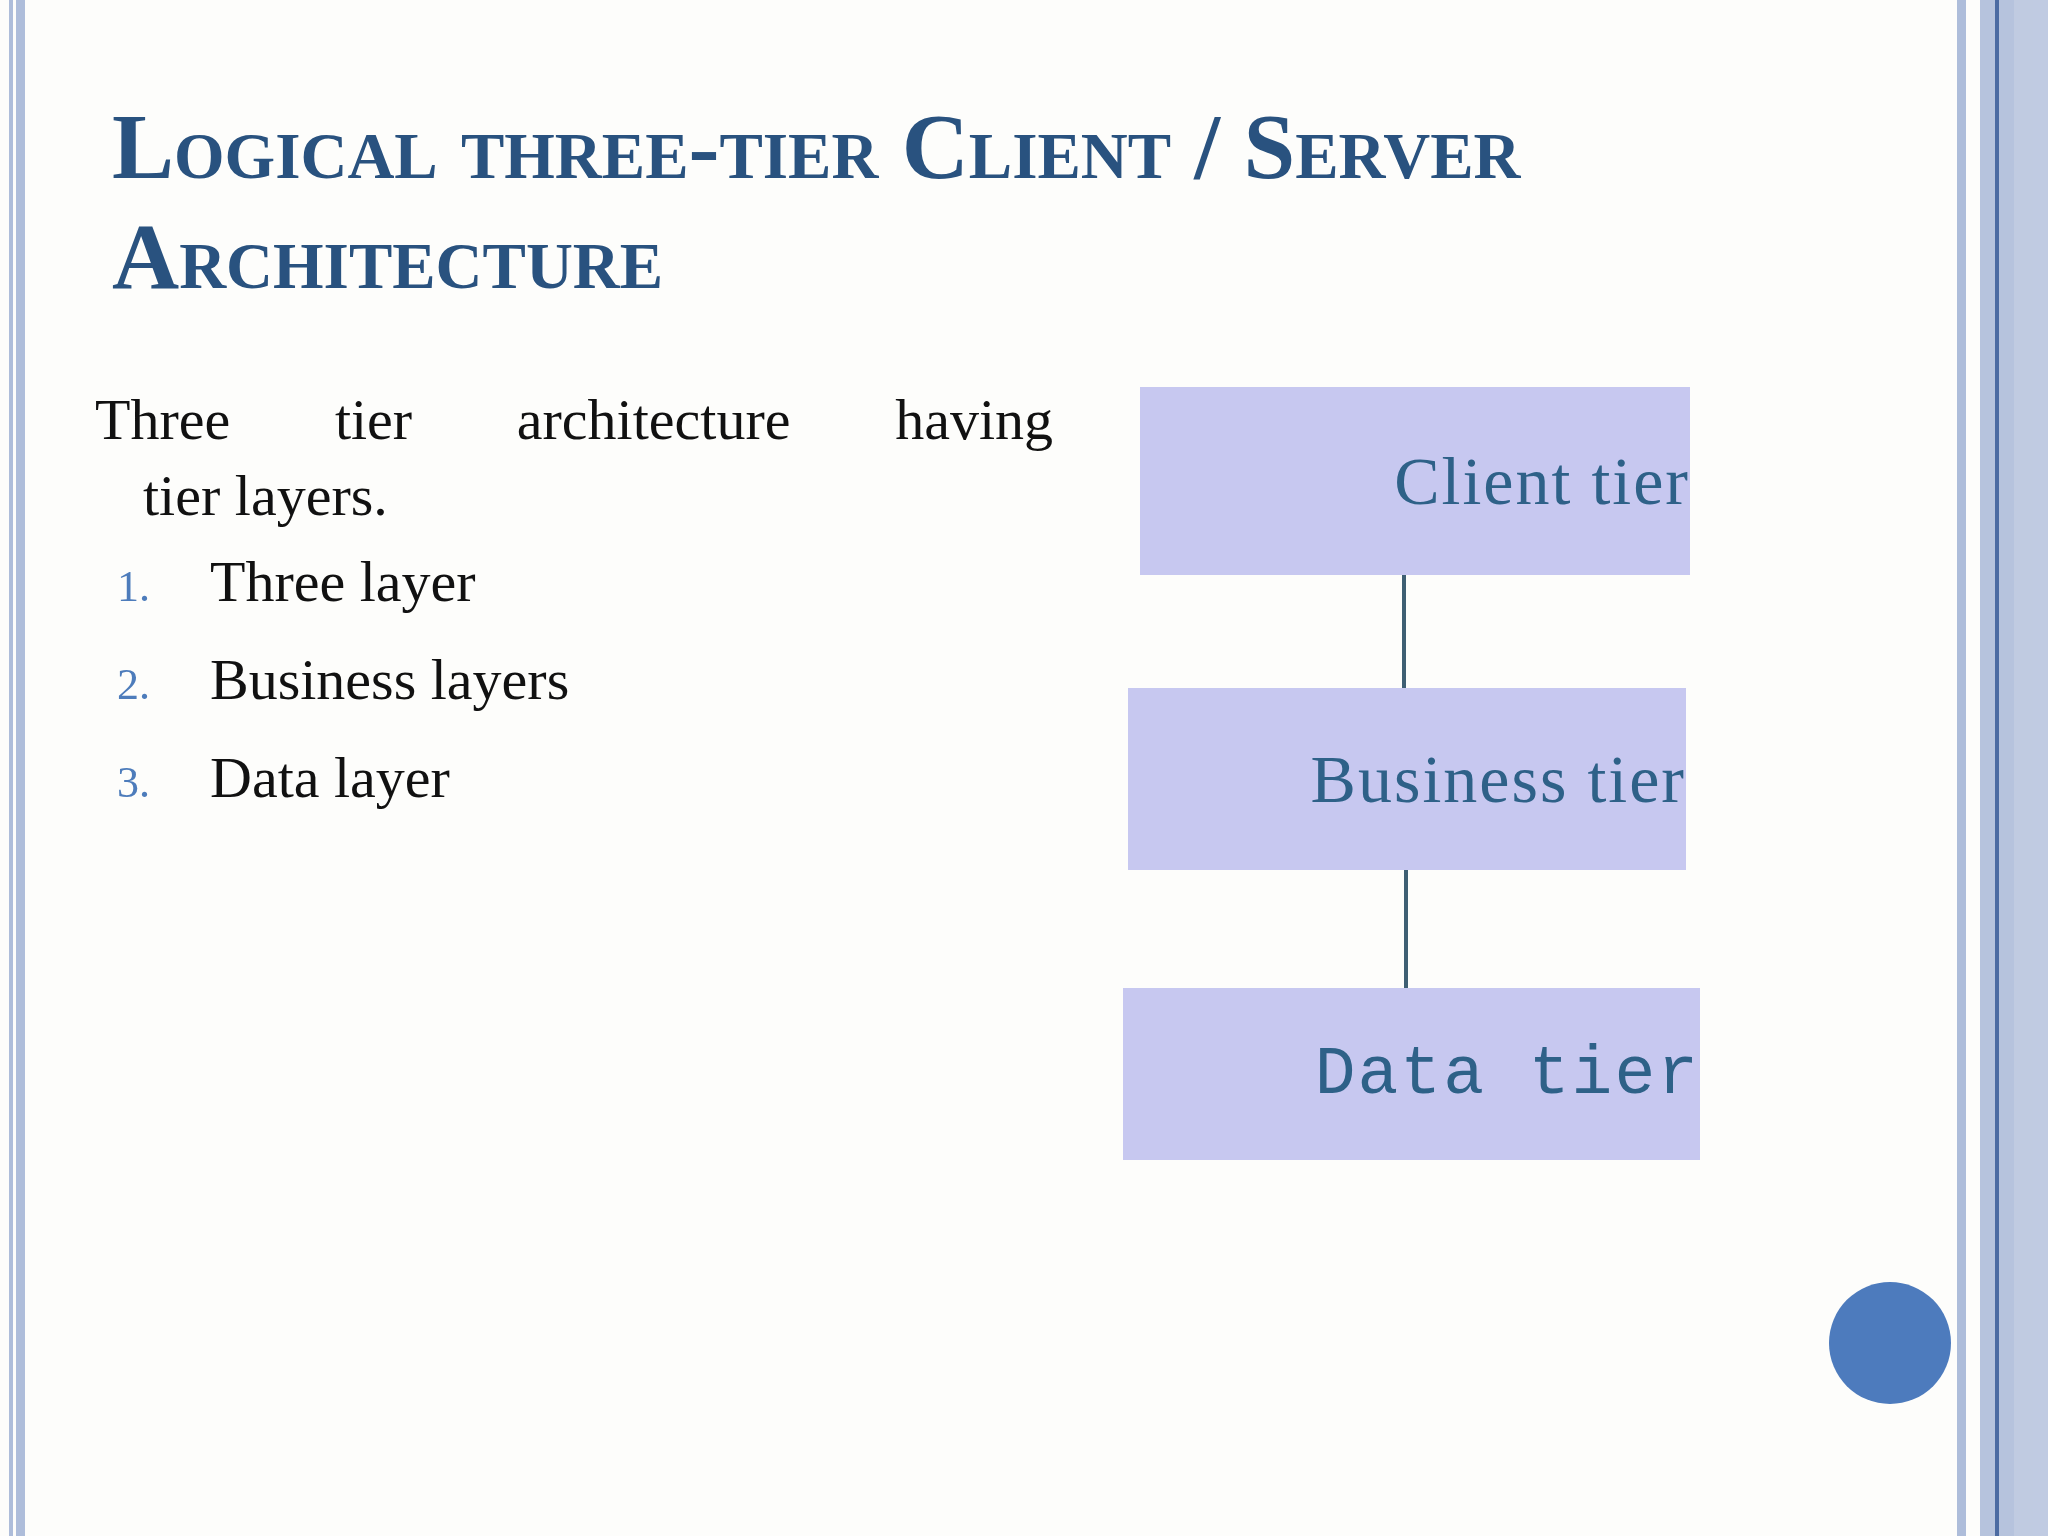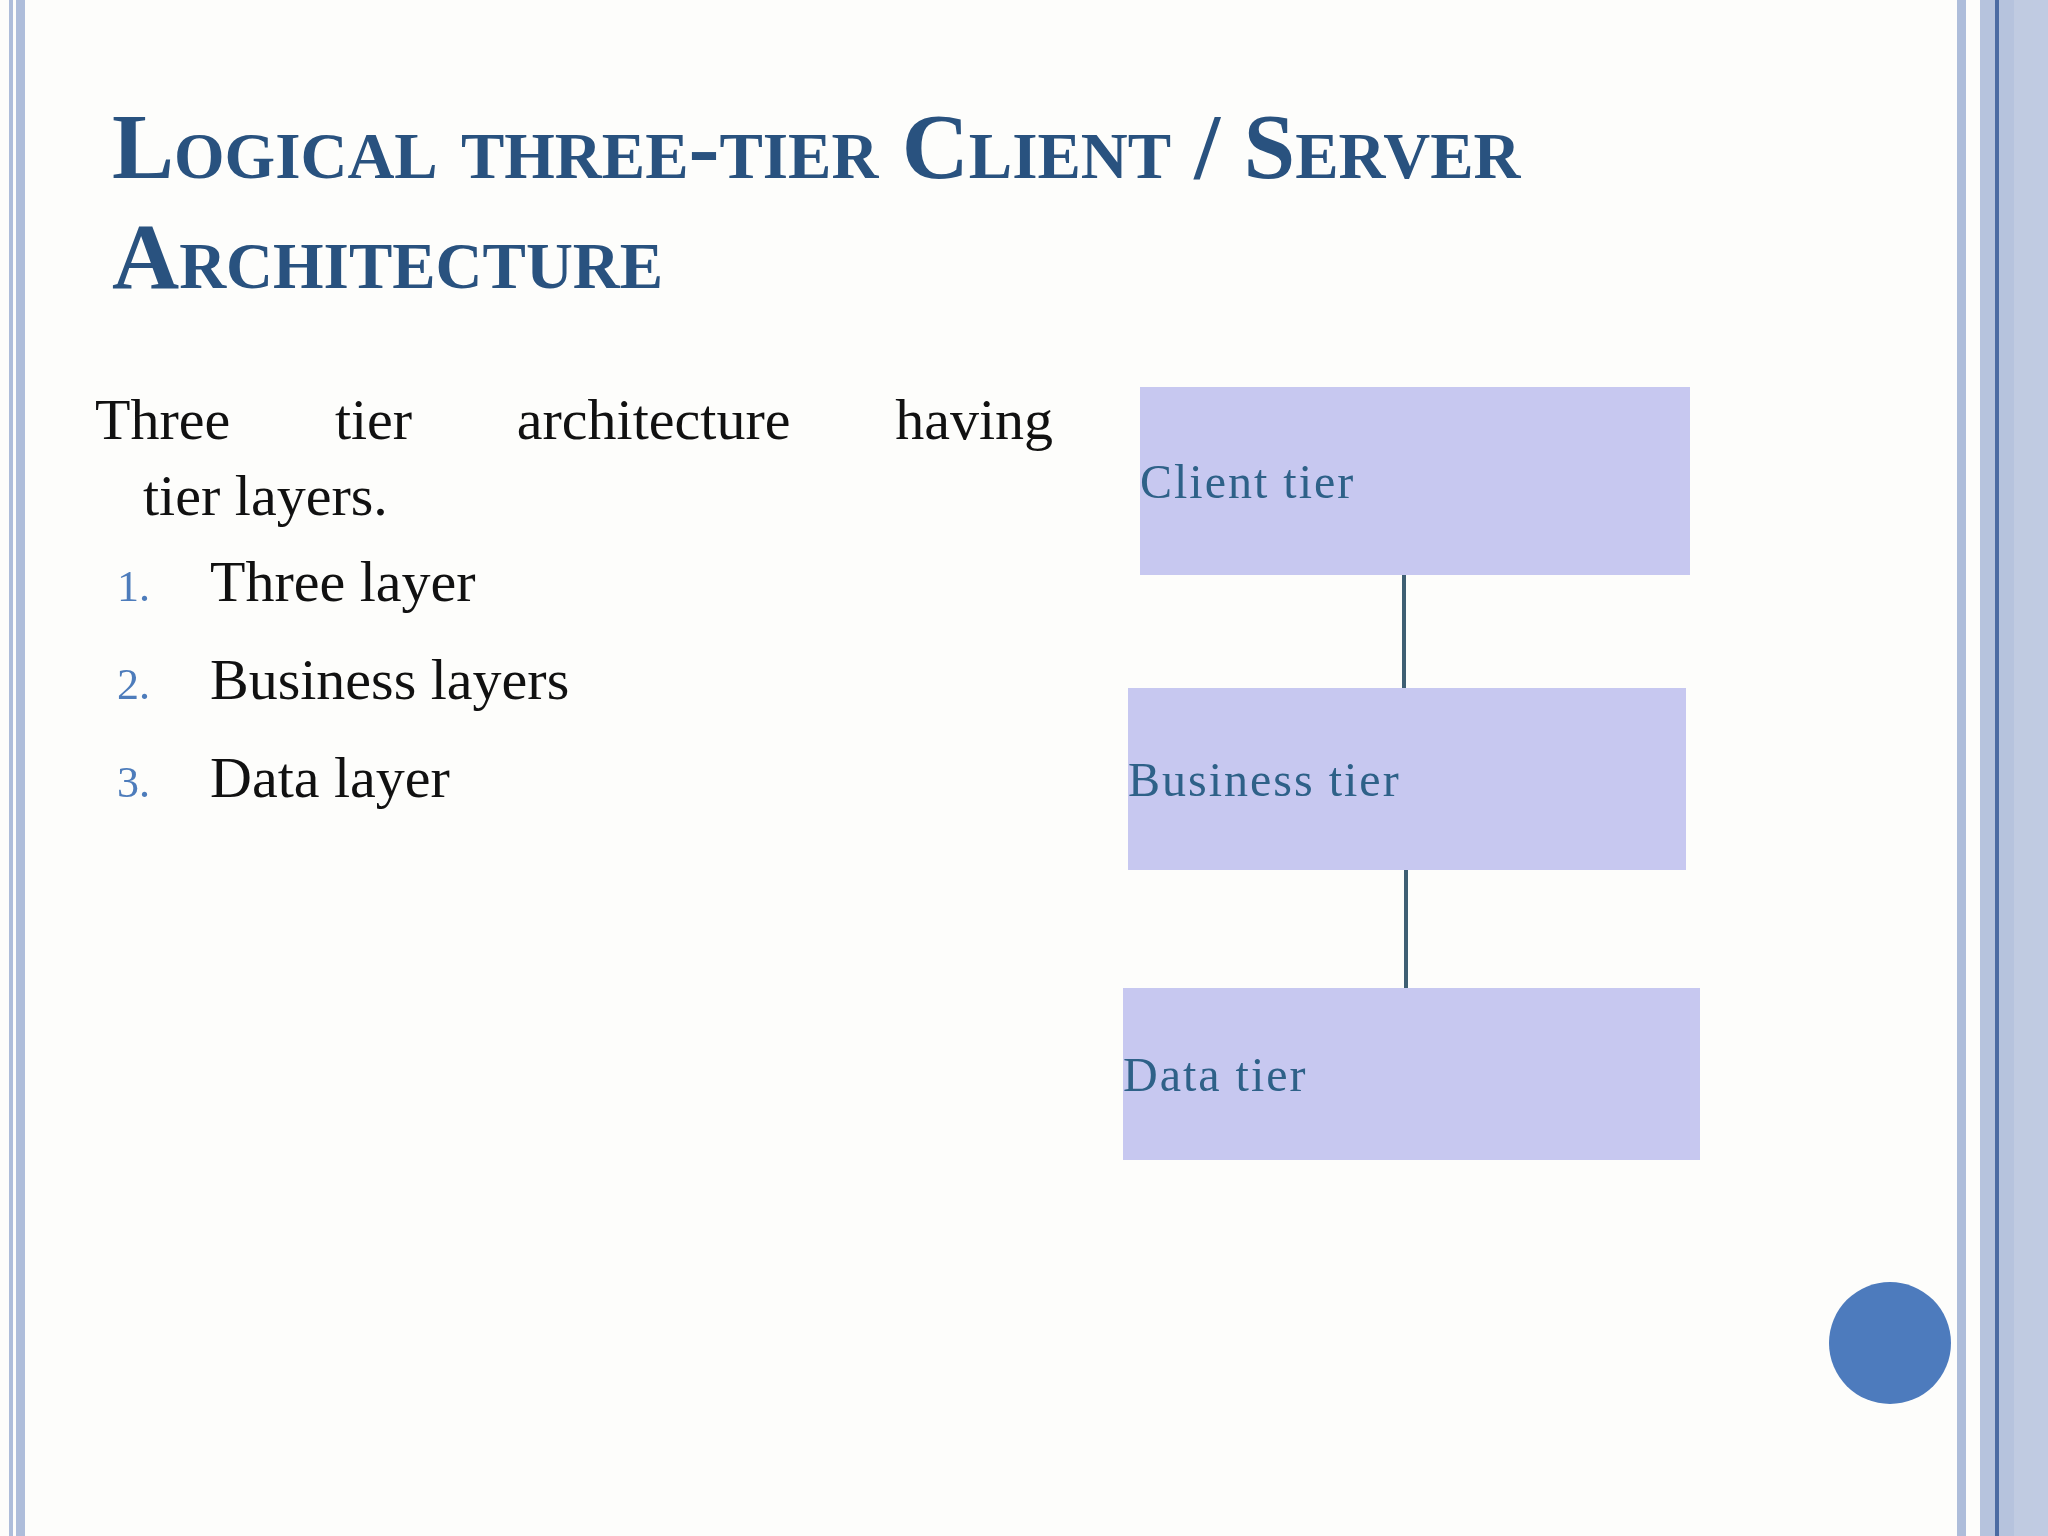--- a/index.html
+++ b/index.html
@@ -46,27 +46,27 @@
   }
   .numrow .lbl{
     margin-left:27px;
     font-size:58px;
     color:var(--body_text,#111111);
   }
   
   .node{
     position:absolute;
     background:var(--box_fill,#c7c8f0);
-    display:flex;align-items:center;justify-content:flex-start;
+    display:flex;align-items:center;justify-content:flex-end;
     color:var(--box_text,#2e6188);
-    font-size:48px;letter-spacing:2px;
+    font-size:68px;letter-spacing:2px;
   }
   .node-client{left:1140px;top:387px;width:550px;height:188px;}
   .node-business{left:1128px;top:688px;width:558px;height:182px;}
-  .node-data{left:1123px;top:988px;width:577px;height:172px;}
+  .node-data{left:1123px;top:988px;width:577px;height:172px;font-family:Liberation Mono, monospace;}
   .connector{position:absolute;width:4px;background:var(--connector,#3e5f73);}
   .conn1{left:1402px;top:575px;height:115px;}
   .conn2{left:1404px;top:870px;height:120px;}
   
   .accent-circle{
     position:absolute;left:1829px;top:1282px;width:122px;height:122px;
     border-radius:50%;
     background:var(--accent_circle,#4d7bbd);
   }
 </style>

